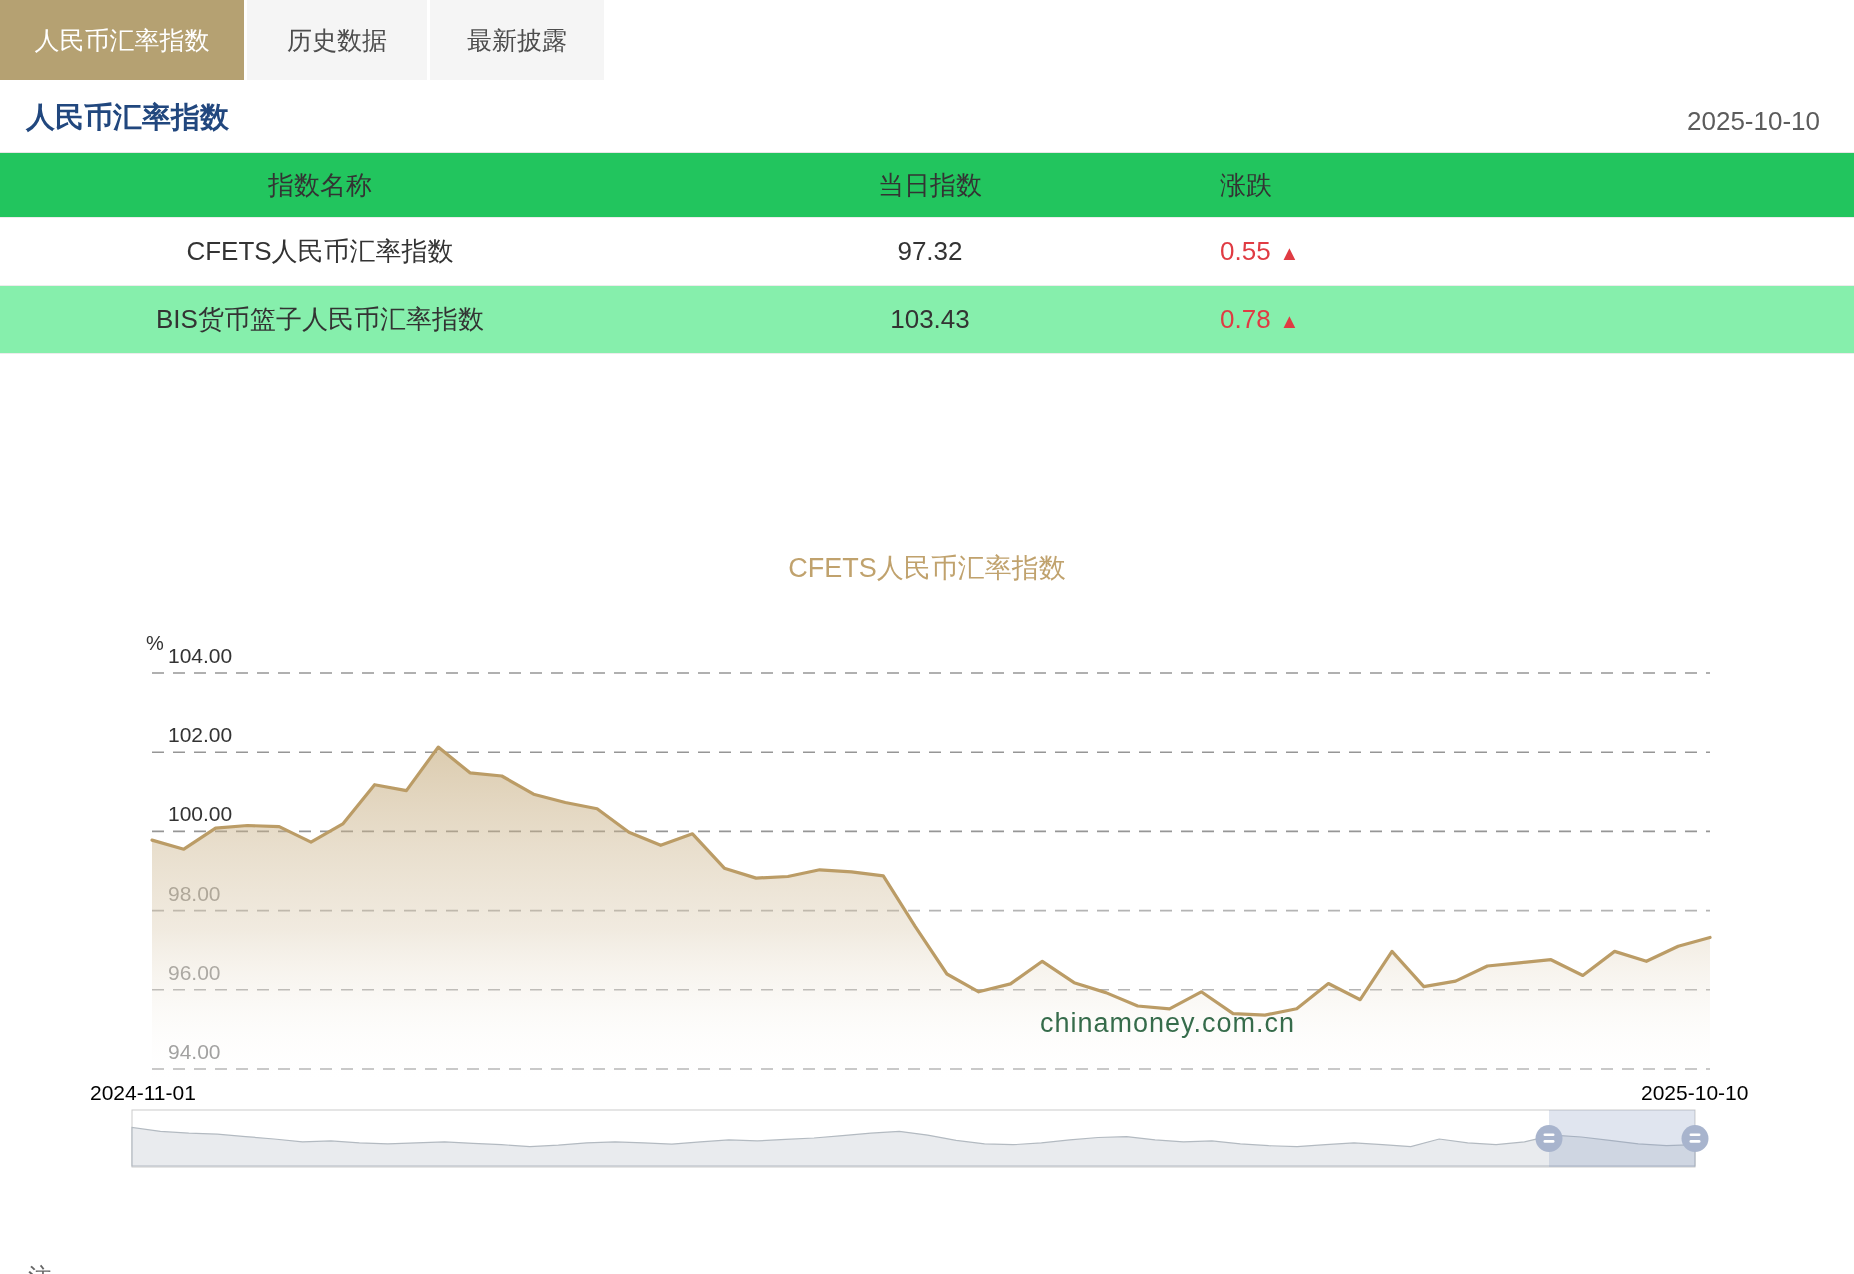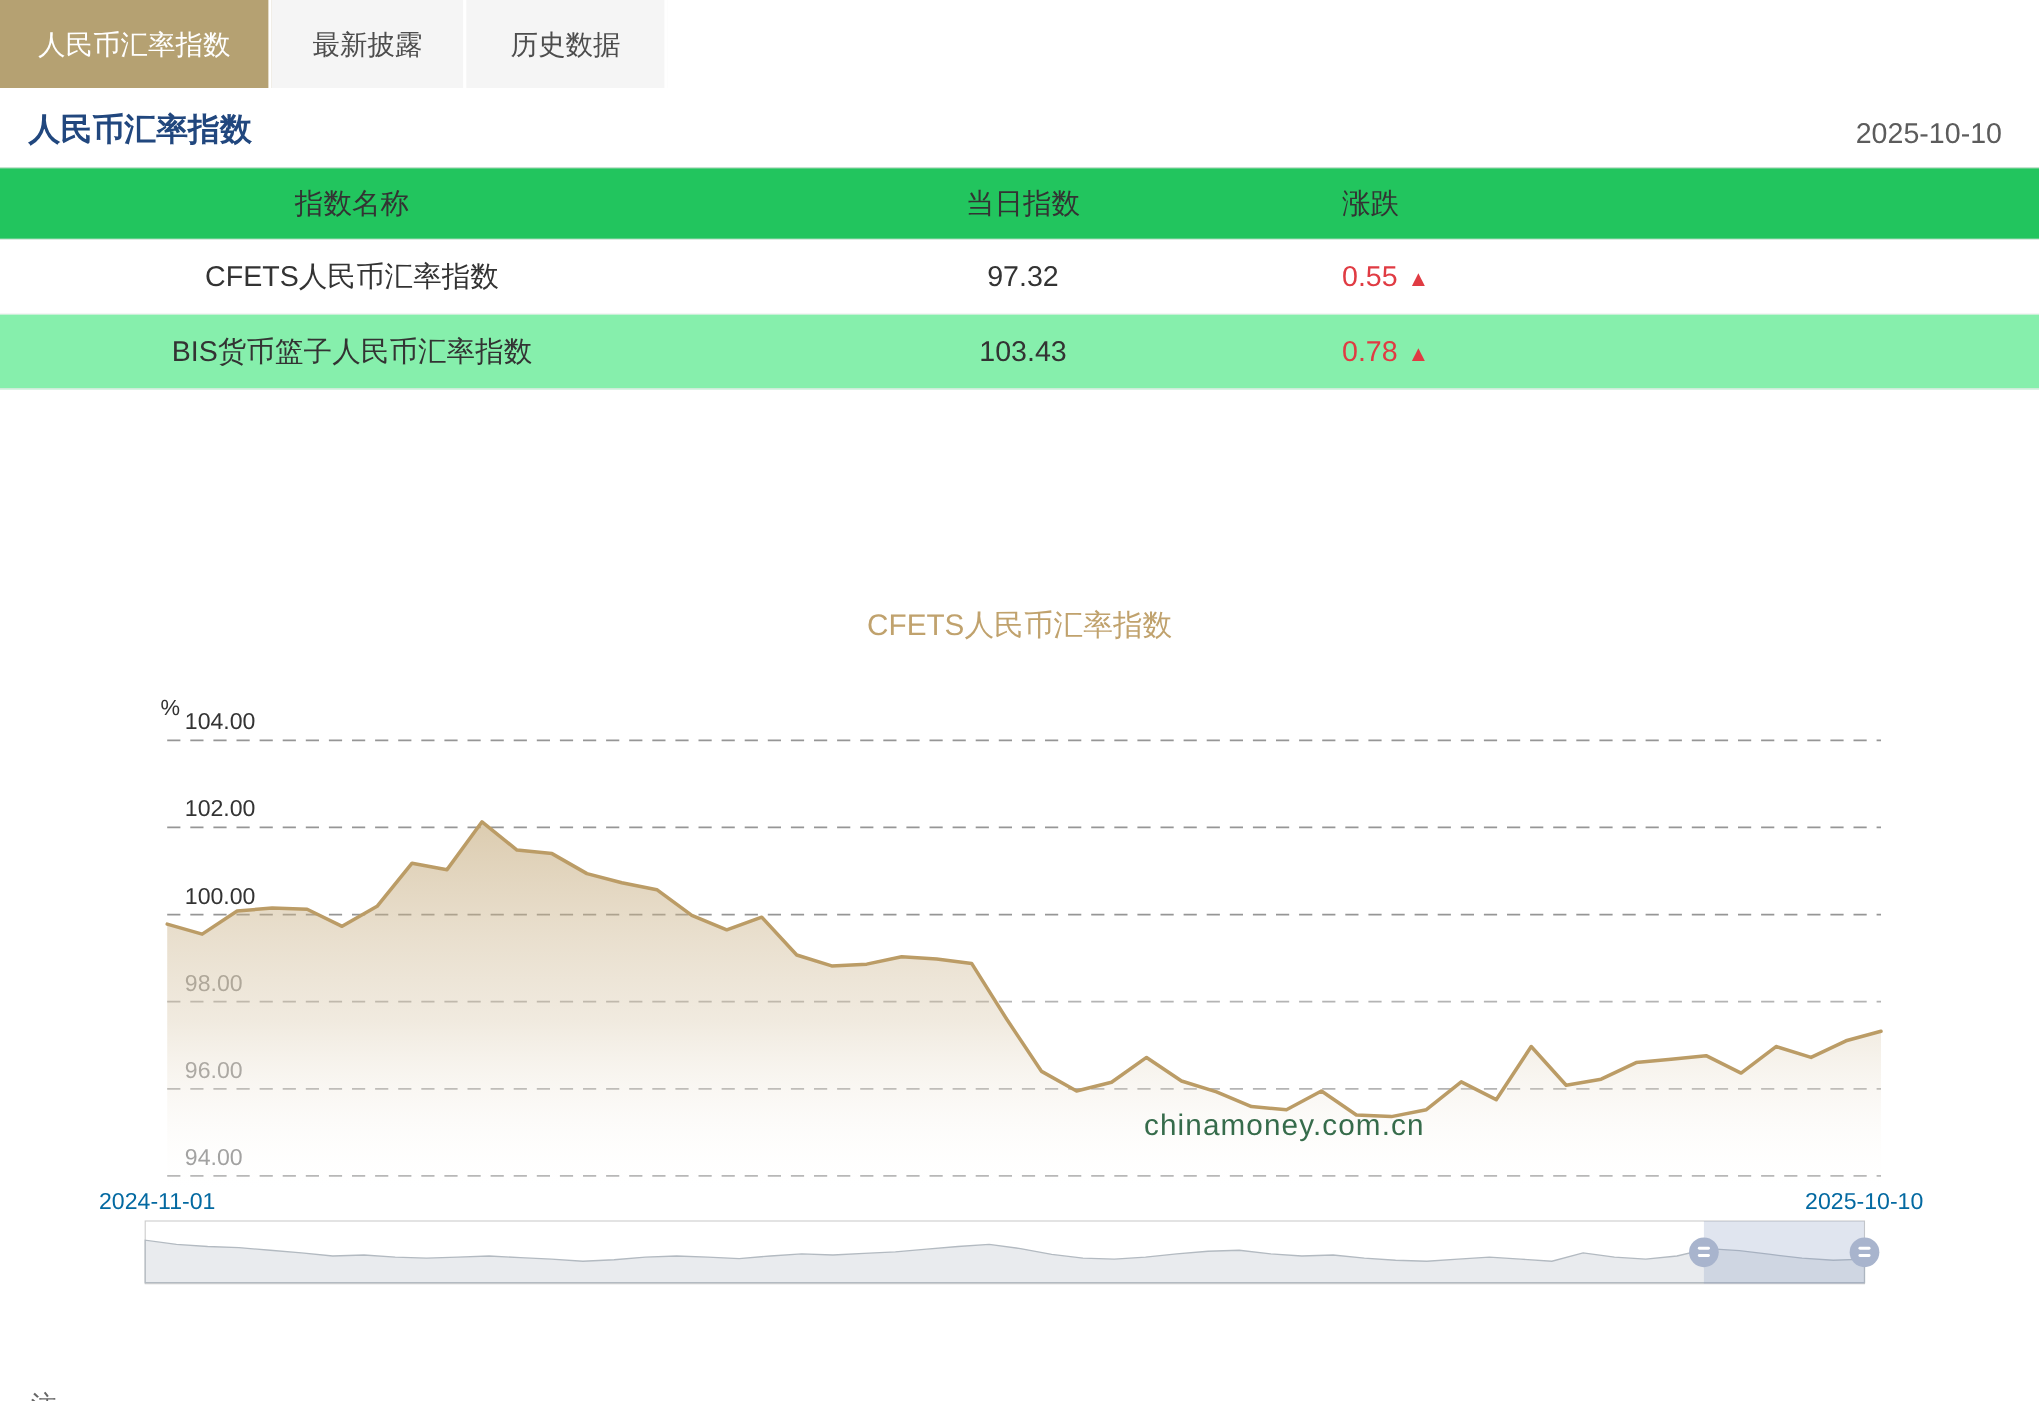--- a/index.html
+++ b/index.html
@@ -24,21 +24,21 @@
   .trow.head { height:66px; background:#22c55e; border-top:1px solid #e6e6e6; font-size:26px; color:#333; }
   .trow.odd  { background:#ffffff; } .trow.even { background:#86efac; }
   .c1 { width:640px; text-align:center; } .c2 { width:580px; text-align:center; } .c3 { width:634px; text-align:left; }
   .cell { font-size:26px; color:#333; }
   .chg { color:#e03b43; font-size:26px; }
   .chg .tri { font-size:20px; margin-left:9px; }
 
   
   .chart-title { position:absolute; left:0; top:550px; width:1854px; text-align:center;
                  font-size:27px; color:#c0a26d; }
-  .xlabel { position:absolute; top:1081px; font-size:21px; color:#0369a1; }
+  .xlabel { position:absolute; top:1081px; font-size:21px; color:#000000; }
   .xlabel.left { left:90px; } .xlabel.right { left:1641px; }
   .watermark { position:absolute; left:1040px; top:1008px; font-size:27px; color:#14532d; opacity:.85; letter-spacing:1px; }
   .note { position:absolute; left:28px; top:1261px; font-size:24px; color:#666; }
 
   svg.layer { position:absolute; left:0; top:0; width:1854px; height:1274px; }
 </style>
 </head>
 <body>
 <div class="page">
 
@@ -75,22 +75,22 @@
       </g>
       <g>
         <circle cx="1695.0" cy="1138.5" r="13.5" fill="#a8b4cd"></circle>
         <rect x="1689.5" y="1133.5" width="11" height="2.6" rx="1.3" fill="#ffffff"></rect>
         <rect x="1689.5" y="1140.1" width="11" height="2.6" rx="1.3" fill="#ffffff"></rect>
       </g>
     </svg>
 
   <div class="tabs">
     <div class="tab tab1 active">人民币汇率指数</div>
+    <div class="tab tab2">历史数据</div>
     <div class="tab tab3">最新披露</div>
-    <div class="tab tab2">历史数据</div>
   </div>
 
   <div class="page-title">人民币汇率指数</div>
   <div class="page-date">2025-10-10</div>
 
   <div class="idx-table">
     <div class="trow head">
       <div class="c1">指数名称</div>
       <div class="c2">当日指数</div>
       <div class="c3">涨跌</div>

